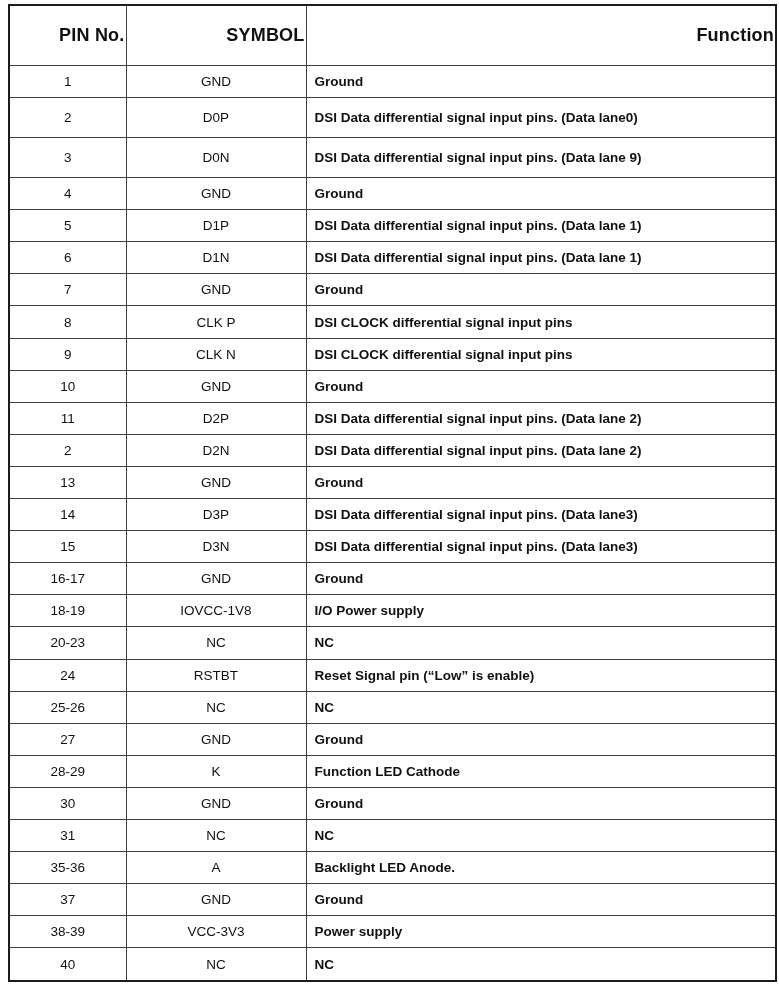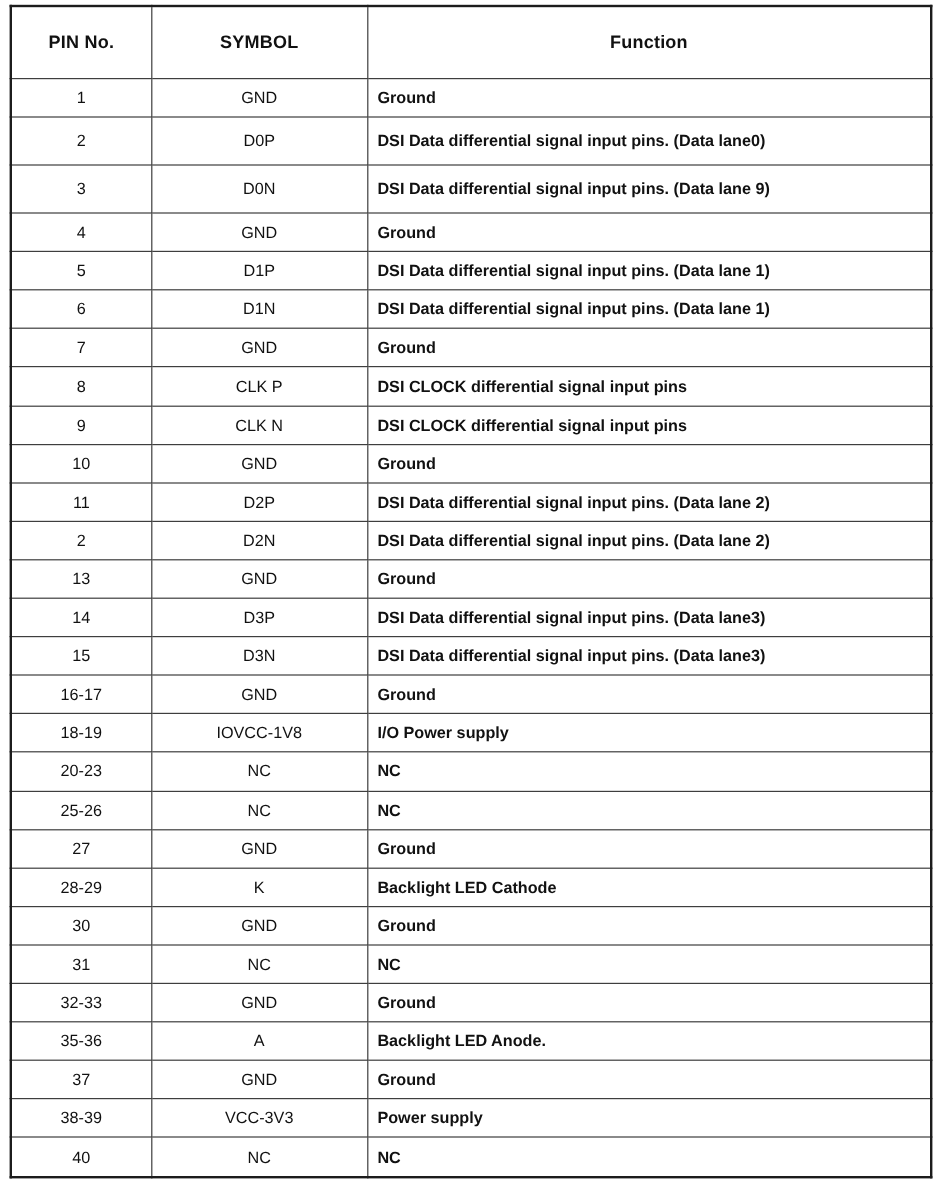--- a/index.html
+++ b/index.html
@@ -36,23 +36,23 @@
 
   table.pin-table { border: 2px solid #1c1c1c; }
   table.pin-table th,
   table.pin-table td {
     border: 1px solid #3e3e3e;
     overflow: hidden;
     white-space: nowrap;
   }
   table.pin-table th {
     height: 57px;
-    font-size: 15px;
+    font-size: 18px;
     font-weight: bold;
-    text-align: center;
+    text-align: right;
     letter-spacing: 0.2px;
   }
   table.pin-table td {
     font-size: 13.5px;
     text-align: center;
     padding: 0;
     vertical-align: middle;
   }
   table.pin-table td:last-child {
     text-align: left;
@@ -165,48 +165,48 @@
           <td>18-19</td>
           <td>IOVCC-1V8</td>
           <td>I/O Power supply</td>
         </tr>
         <tr>
           <td>20-23</td>
           <td>NC</td>
           <td>NC</td>
         </tr>
         <tr>
+          <td>24</td>
+          <td>RSTBT</td>
+          <td>Reset Signal pin (“Low” is enable)</td>
+        </tr>
+        <tr>
           <td>25-26</td>
           <td>NC</td>
           <td>NC</td>
         </tr>
         <tr>
           <td>27</td>
           <td>GND</td>
           <td>Ground</td>
         </tr>
         <tr>
           <td>28-29</td>
           <td>K</td>
-          <td>Backlight LED Cathode</td>
+          <td>Function LED Cathode</td>
         </tr>
         <tr>
           <td>30</td>
           <td>GND</td>
           <td>Ground</td>
         </tr>
         <tr>
           <td>31</td>
           <td>NC</td>
           <td>NC</td>
-        </tr>
-        <tr>
-          <td>32-33</td>
-          <td>GND</td>
-          <td>Ground</td>
         </tr>
         <tr>
           <td>35-36</td>
           <td>A</td>
           <td>Backlight LED Anode.</td>
         </tr>
         <tr>
           <td>37</td>
           <td>GND</td>
           <td>Ground</td>

